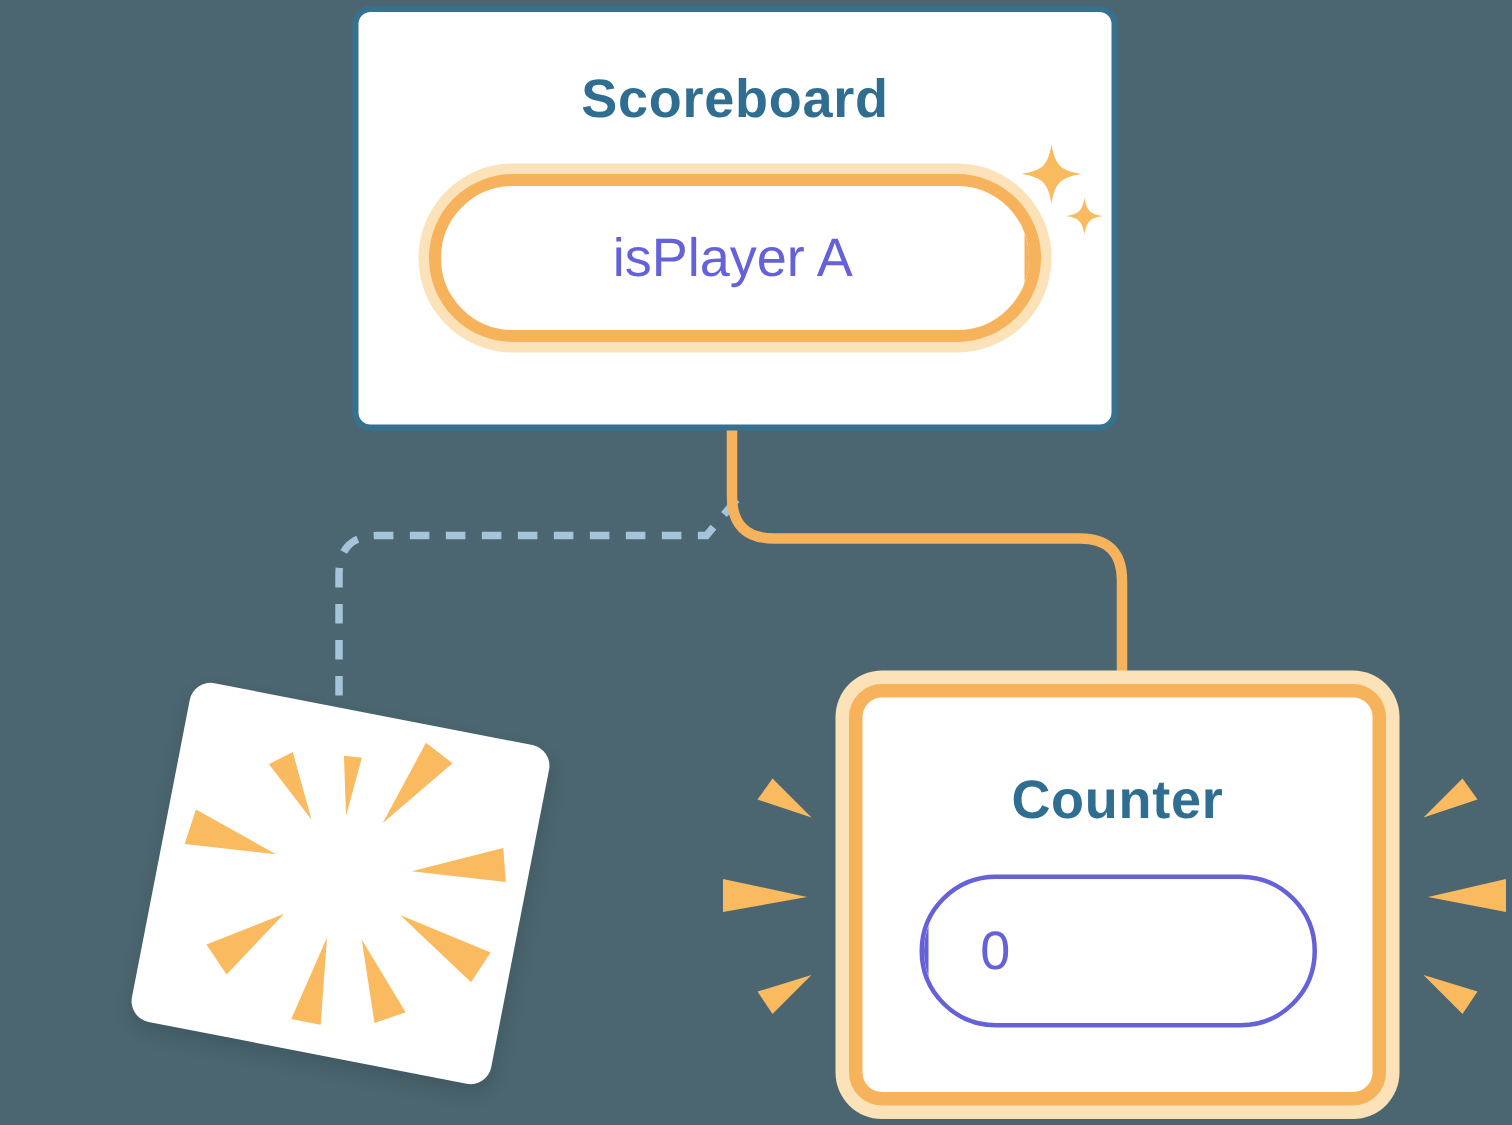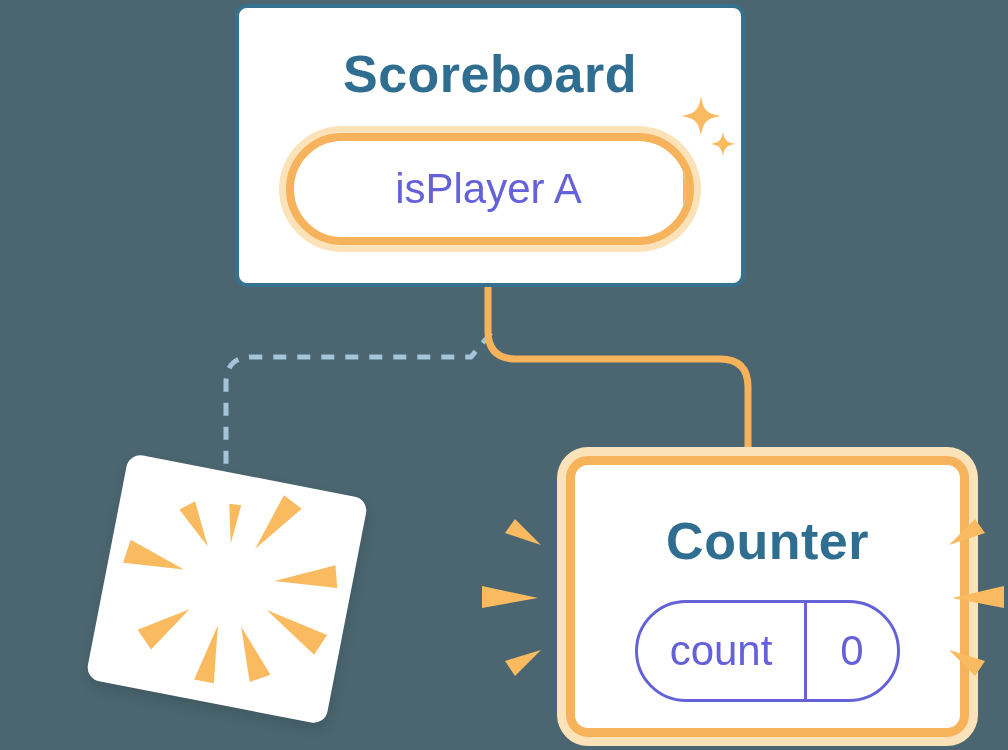--- a/index.html
+++ b/index.html
@@ -30,43 +30,43 @@
     background:var(--card-bg);
     display:flex;flex-direction:column;align-items:center;
   }
   .scoreboard{
     left:235px;top:4px;width:510px;height:283px;
     border:4px solid var(--teal);
     border-radius:12px;
     padding-top:38px;
   }
   .counter{
-    left:566px;top:456px;width:403px;height:281px;
+    left:566px;top:456px;width:358px;height:281px;
     border:9px solid var(--orange);
     border-radius:22px;
     box-shadow:0 0 0 9px var(--orange-glow);
     padding-top:48px;
   }
   .card-title{
-    font-size:52px;line-height:1.1;font-weight:600;
+    font-size:36px;line-height:1.1;font-weight:600;
     color:var(--teal-text);
     letter-spacing:.5px;
   }
   .scoreboard .card-title{margin-bottom:30px;}
   .counter .card-title{margin-bottom:30px;}
 
   
   .pill{
     display:flex;align-items:stretch;overflow:hidden;
     background:var(--card-bg);
     border-radius:999px;
   }
   .pill-cell{
     display:flex;align-items:center;justify-content:center;
-    font-size:42px;color:var(--purple);
+    font-size:36px;color:var(--purple);
     white-space:nowrap;
   }
   .pill-key{flex:1;}
   .orange-pill{
     width:408px;height:112px;
     border:8px solid var(--orange);
     box-shadow:0 0 0 7px var(--orange-glow);
   }
   .orange-pill .pill-divider{width:3px;background:var(--orange);}
   .orange-pill .pill-value{width:150px;font-weight:700;}
@@ -121,21 +121,20 @@
     <div class="card-title">Scoreboard</div>
     <div class="pill orange-pill">
       <div class="pill-cell pill-key">isPlayer A</div>
       <div class="pill-divider"></div>
     </div>
   </div>
 
   <div class="comp-card counter">
     <div class="card-title">Counter</div>
     <div class="pill purple-pill">
-      <div class="pill-cell pill-key">count</div>
       <div class="pill-divider"></div>
       <div class="pill-cell pill-value">0</div>
     </div>
   </div>
 
   <svg class="overlay" viewBox="0 0 1008 750">
     <g transform="translate(701,116)">
       <path class="ray-fill" d="M0,-20 C2.2,-6 6,-2.2 20,0 C6,2.2 2.2,6 0,20 C-2.2,6 -6,2.2 -20,0 C-6,-2.2 -2.2,-6 0,-20 Z"></path>
     </g>
     <g transform="translate(723,144) scale(0.62)">

